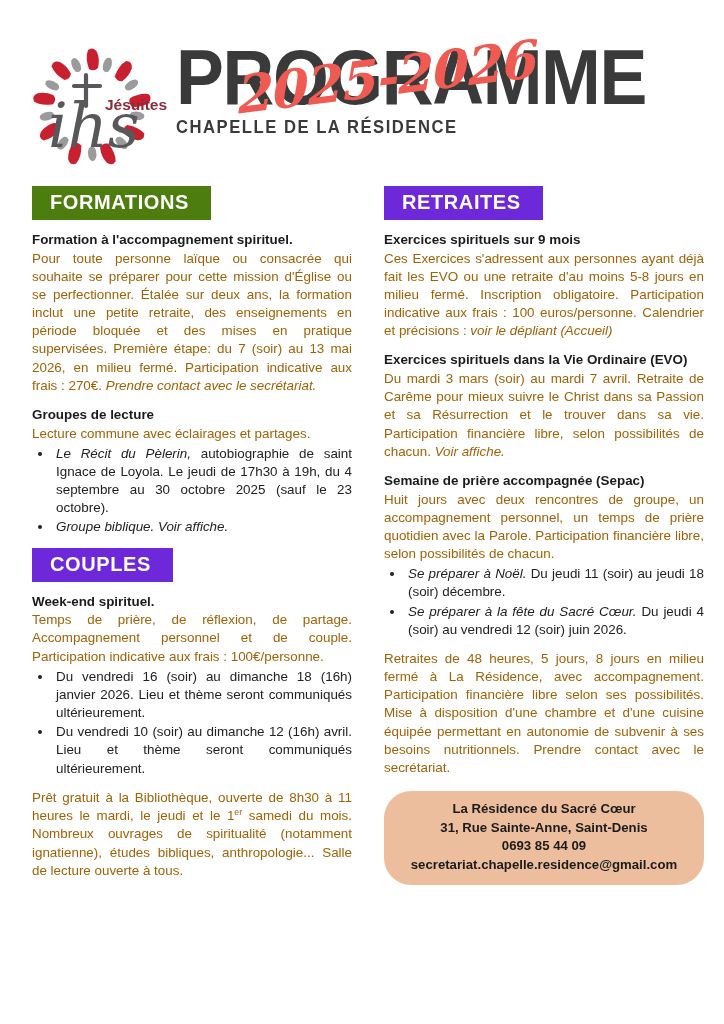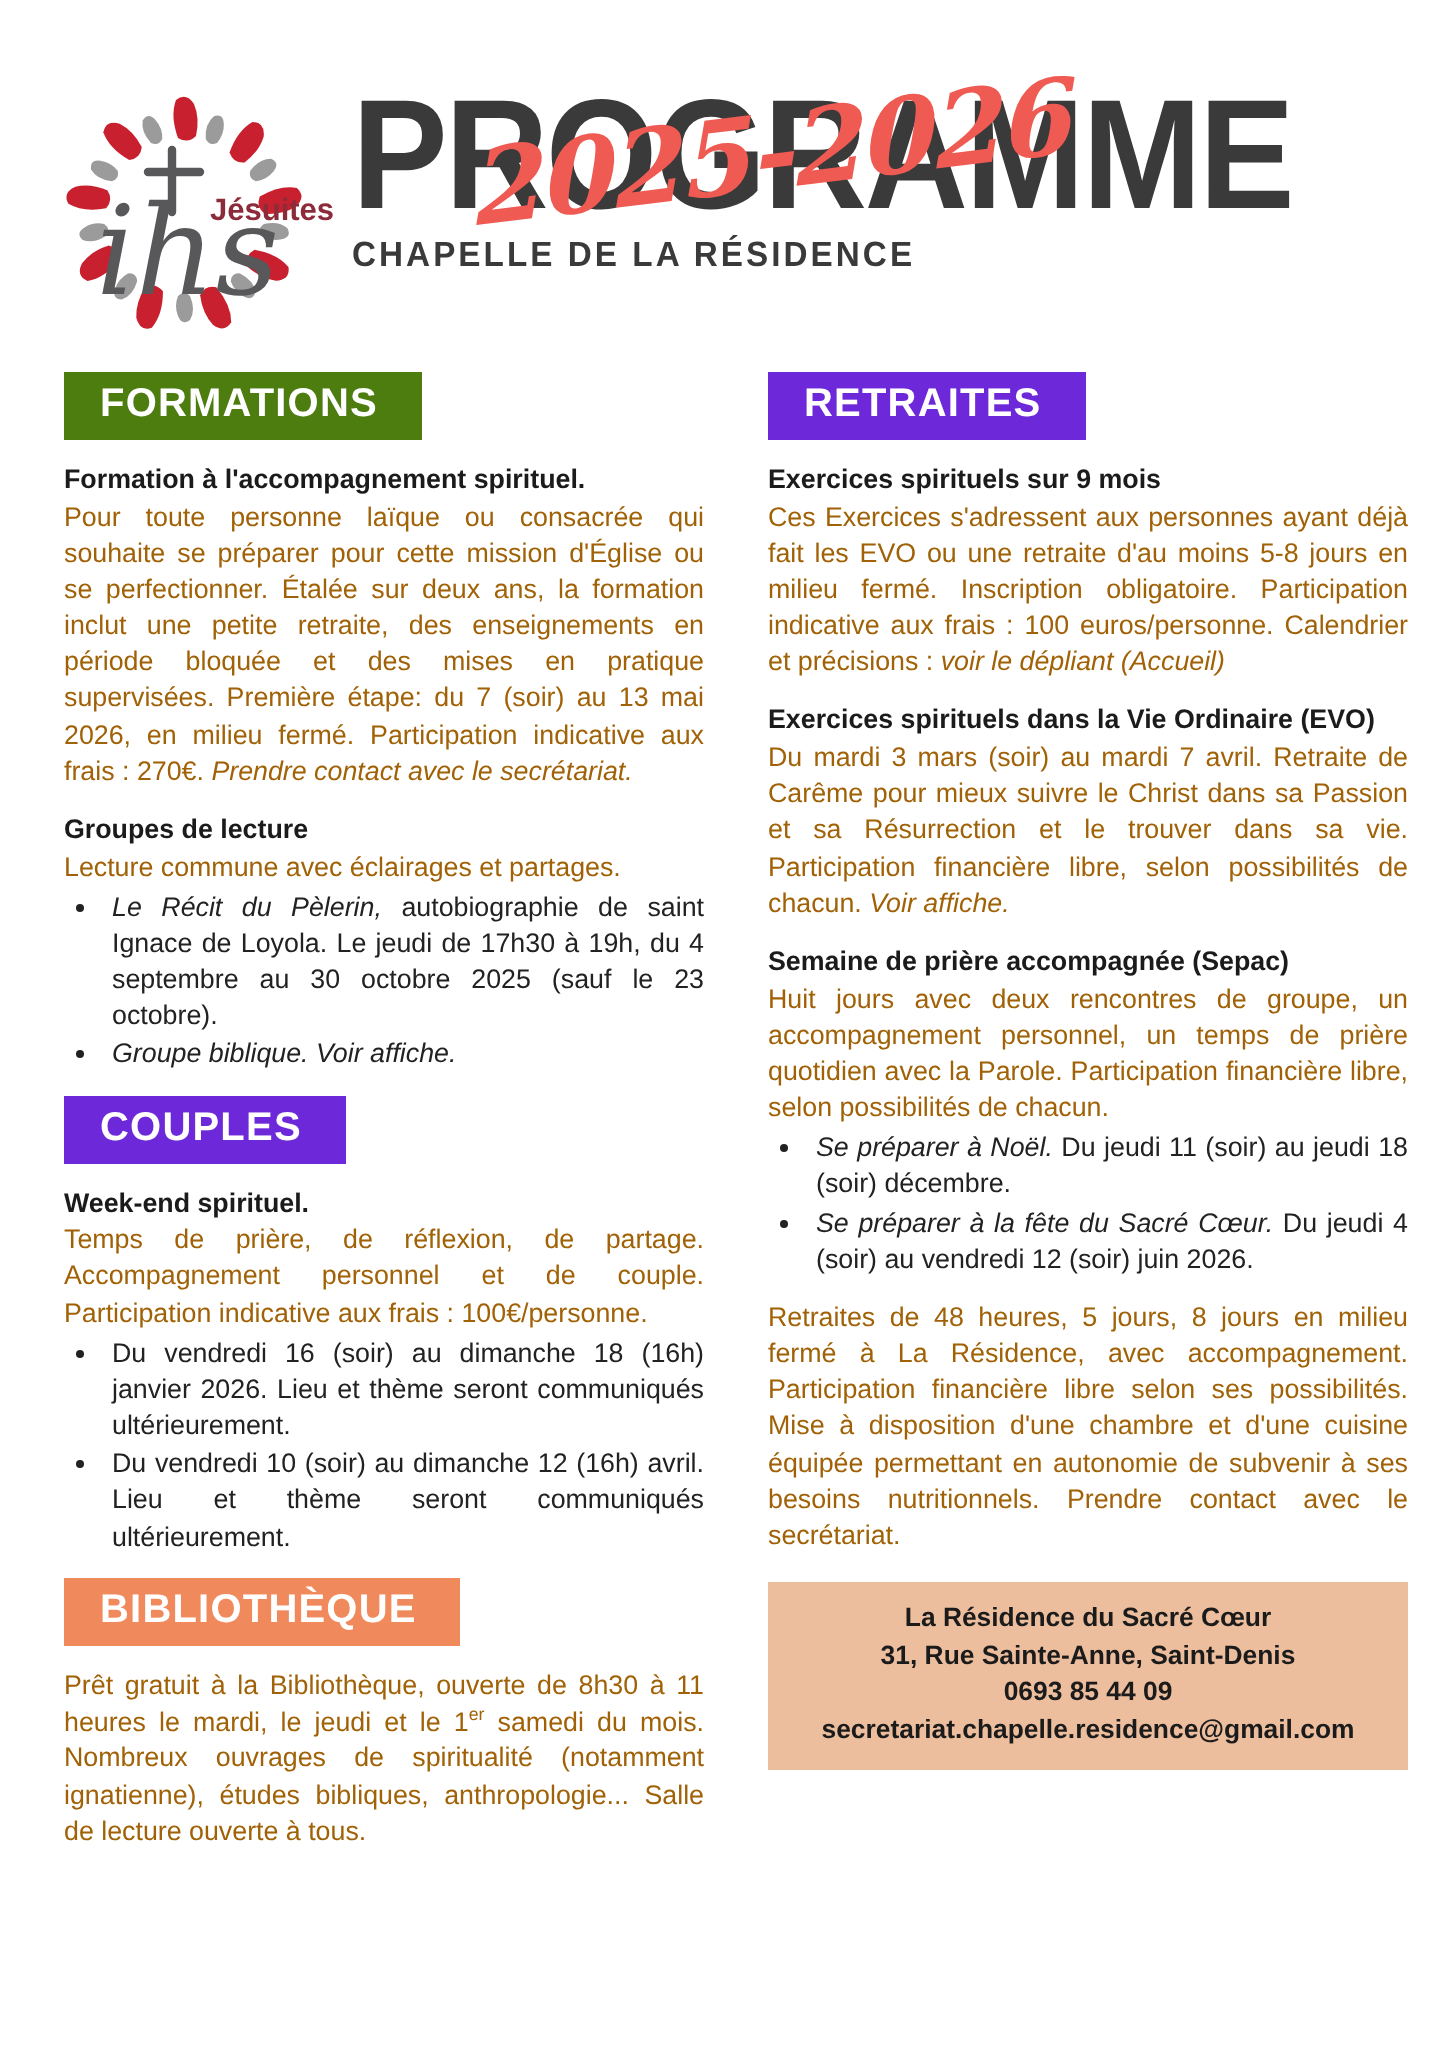--- a/index.html
+++ b/index.html
@@ -149,20 +149,21 @@
   }
 
   sup.ord { font-size: 0.66em; vertical-align: super; }
 
   
   .contact-box {
     background: #edbe9e;
     padding: 9px 10px 10px 10px;
     text-align: center;
     margin-top: 14px;
+    border-radius: 27px;
   }
   .contact-box div {
     font-size: 13.2px;
     font-weight: bold;
     line-height: 1.42;
     color: #1b1b1b;
   }
 </style>
 </head>
 <body>
@@ -235,21 +236,20 @@
         <div class="lead">Week-end spirituel.</div>
         <p class="body nogap">Temps de prière, de réflexion, de partage. Accompagnement personnel et de couple. Participation indicative aux frais : 100€/personne.</p>
 
         <ul class="bullets">
           <li>Du vendredi 16 (soir) au dimanche 18 (16h) janvier 2026. Lieu et thème seront communiqués ultérieurement.</li>
           <li>Du vendredi 10 (soir) au dimanche 12 (16h) avril. Lieu et thème seront communiqués ultérieurement.</li>
         </ul>
       </div>
 
       <div style="margin-top:6px;">
-        <div class="banner banner-orange">BIBLIOTHÈQUE</div>
         <p class="body"><span>Prêt gratuit à la Bibliothèque, ouverte de 8h30 à 11 heures le mardi, le jeudi et le 1</span><sup class="ord">er</sup><span> samedi du mois. Nombreux ouvrages de spiritualité (notamment ignatienne), études bibliques, anthropologie... Salle de lecture ouverte à tous.</span></p>
       </div>
 
     </div>
 
     <div class="col col-right">
 
       <div>
         <div class="banner banner-gold">RETRAITES</div>
 

